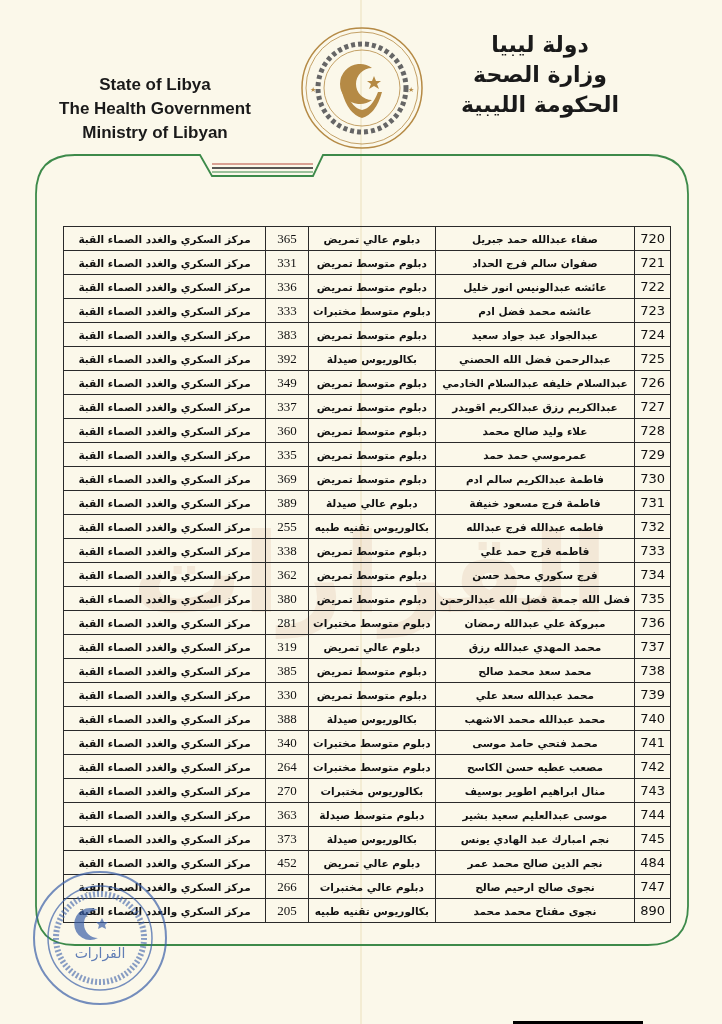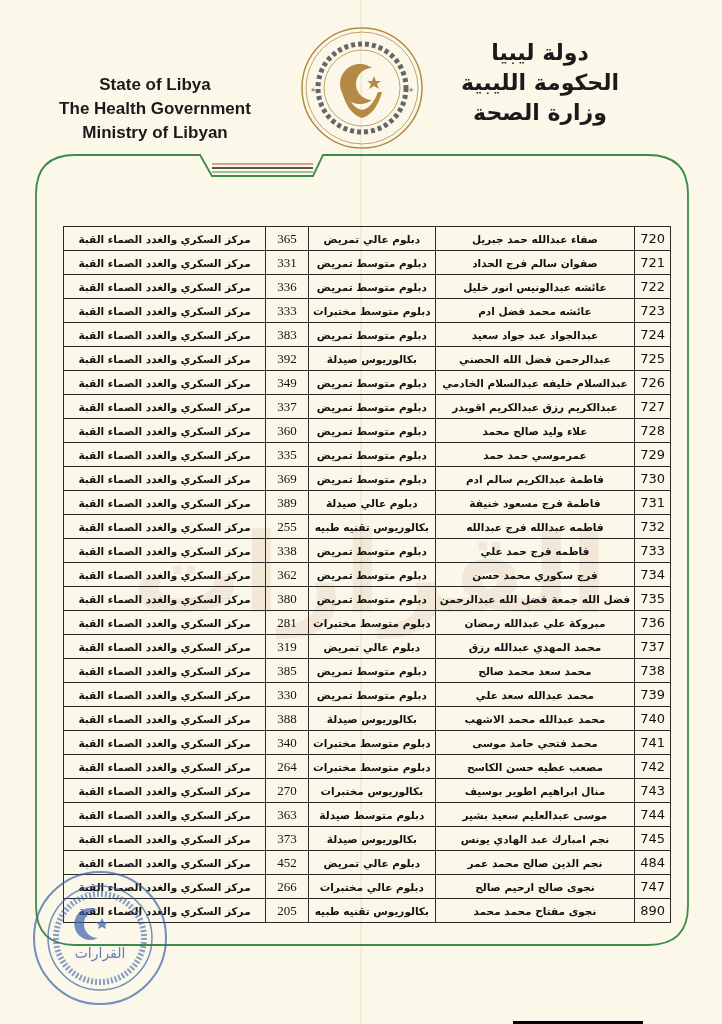--- a/index.html
+++ b/index.html
@@ -5,21 +5,21 @@
     html, body { margin: 0; padding: 0; }
     body {
       width: 722px; height: 1024px; position: relative; overflow: hidden;
       background: #fbf8ea;
       font-family: "Liberation Sans", sans-serif;
       color: #111;
     }
     .fold { position: absolute; left: 360px; top: 0; width: 2px; height: 1024px; background: rgba(230,215,170,0.35); }
     .hdr-en { position: absolute; left: 50px; top: 38px; width: 210px; text-align: center; margin-top: 35px; }
     .hdr-en div { font-family: "Liberation Sans", sans-serif; font-weight: bold; font-size: 17px; line-height: 24px; color: #1a1a1a; }
-    .hdr-ar { position: absolute; left: 440px; top: 38px; width: 200px; text-align: center; direction: rtl; }
+    .hdr-ar { position: absolute; left: 440px; top: 30px; width: 200px; text-align: center; direction: rtl; }
     .hdr-ar div { font-family: "DejaVu Sans", sans-serif; font-weight: bold; font-size: 22px; line-height: 30px; color: #1a1a1a; }
     .emblem { position: absolute; left: 298px; top: 22px; width: 128px; height: 132px; }
     .frame { position: absolute; left: 0; top: 0; width: 722px; height: 1024px; pointer-events: none; }
     .watermark {
       position: absolute; left: 90px; top: 510px; width: 560px; text-align: center;
       font-family: "DejaVu Sans", sans-serif; font-size: 110px; font-weight: bold;
       color: rgba(205,150,120,0.16); direction: rtl; letter-spacing: 8px; pointer-events: none;
     }
     table.data {
       position: absolute; left: 63px; top: 226px; width: 608px;
@@ -56,22 +56,22 @@
   <circle cx="64" cy="66" r="38" fill="none" stroke="#b58a45" stroke-width="0.8"></circle>
   <path d="M74 46 A20 20 0 1 0 74 78 A15 15 0 1 1 74 46 Z" fill="#b58a45"></path>
   <polygon points="76,54 78,59 83,59 79,62 81,67 76,64 71,67 73,62 69,59 74,59" fill="#b58a45"></polygon>
   <path d="M44 70 Q50 92 64 96 Q78 92 84 70 L80 70 Q74 86 64 88 Q54 86 48 70 Z" fill="#b58a45"></path>
   <text x="12" y="70" font-size="7" fill="#b58a45">★</text>
   <text x="110" y="70" font-size="7" fill="#b58a45">★</text>
 </svg>
 
 <div class="hdr-ar">
   <div>دولة ليبيا</div>
+  <div>وزارة الصحة</div>
   <div>الحكومة الليبية</div>
-  <div>وزارة الصحة</div>
 </div>
 
 <svg class="frame" viewBox="0 0 722 1024">
   <path d="M200 155 L75 155 Q36 155 36 194 L36 906 Q36 945 75 945 L648 945 Q688 945 688 906 L688 194 Q688 155 648 155 L323 155 L313 176 L212 176 Z" fill="none" stroke="#3d8a4a" stroke-width="1.8"></path>
   <line x1="212" y1="164" x2="313" y2="164" stroke="#b84a3c" stroke-width="1.2"></line>
   <line x1="212" y1="168" x2="313" y2="168" stroke="#222" stroke-width="1.4"></line>
   <line x1="212" y1="172" x2="313" y2="172" stroke="#3d8a4a" stroke-width="1.2"></line>
 </svg>
 
 <div class="watermark">القرارات</div>

